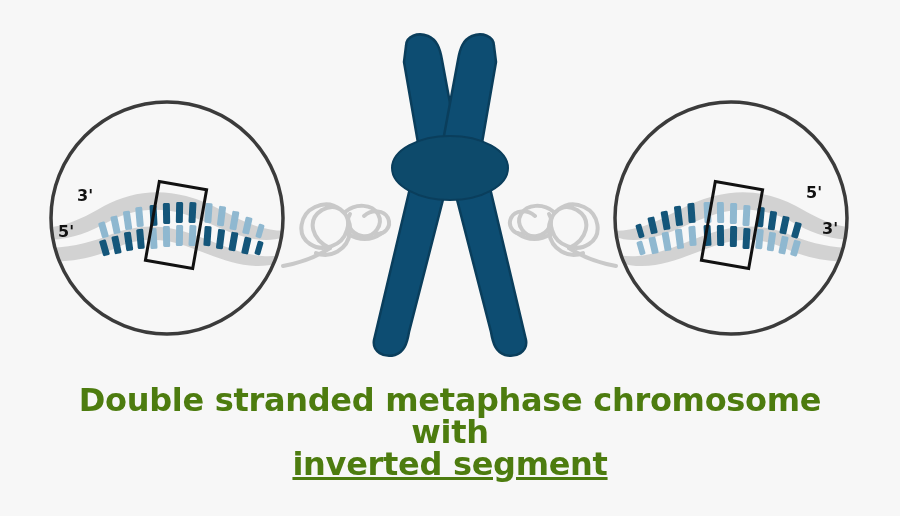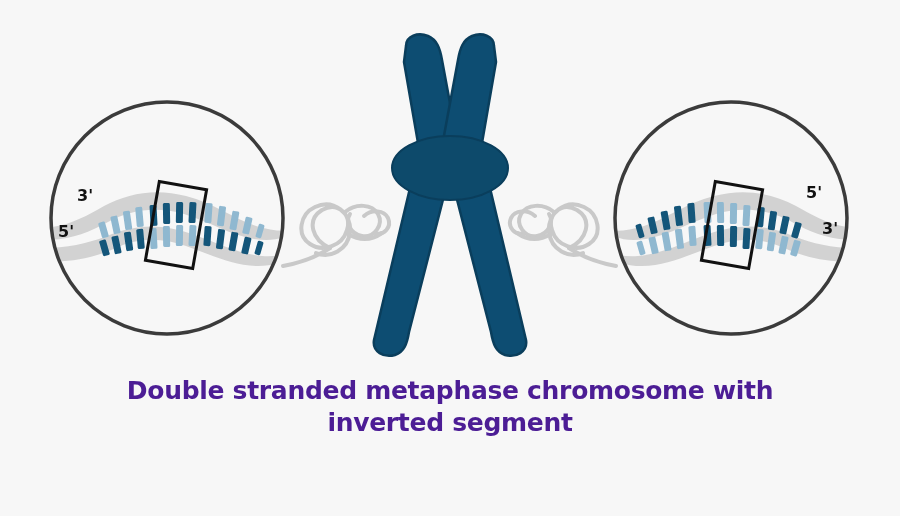--- a/index.html
+++ b/index.html
@@ -23,31 +23,31 @@
   #figure {
     position: absolute;
     left: 0;
     top: 0;
     width: 900px;
     height: 516px;
   }
   .caption {
     position: absolute;
     left: 60px;
-    top: 375px;
+    top: 384px;
     width: 780px;
     text-align: center;
     font-family: "DejaVu Sans", sans-serif;
-    font-size: 25px;
+    font-size: 32px;
     font-weight: bold;
     line-height: 32px;
     letter-spacing: -0.3px;
-    color: #4c1d95;
-  }
-  .caption .line2 { display: block; }
+    color: #4d7c0f;
+  }
+  .caption .line2 { display: block; text-decoration: underline; }
   .strand-label {
     position: absolute;
     font-family: "DejaVu Sans", sans-serif;
     font-size: 16px;
     font-weight: bold;
     color: #111111;
     letter-spacing: 0px;
   }
   #lbl-left-3 { left: 77px; top: 186px; }
   #lbl-left-5 { left: 58px; top: 222px; }

